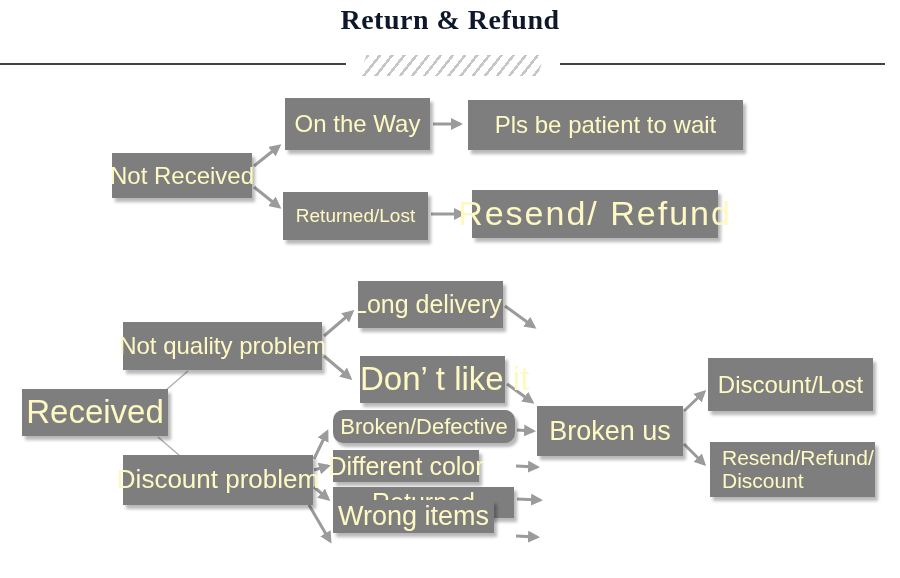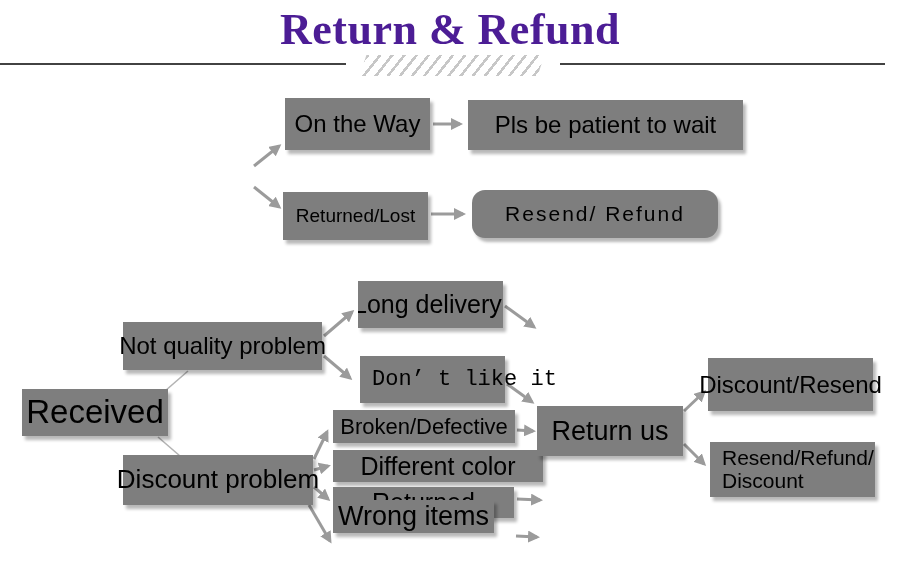--- a/index.html
+++ b/index.html
@@ -1,43 +1,43 @@
 <!DOCTYPE html>
 <html><head>
 <meta charset="utf-8">
 <style>
   html,body{margin:0;padding:0;background:#fff;}
   .stage{position:relative;width:900px;height:578px;background:#ffffff;overflow:hidden;
          font-family:"Liberation Sans",sans-serif;}
   .title{position:absolute;left:0;top:4px;width:100%;text-align:center;
-         font-family:"Liberation Serif",serif;font-weight:bold;font-size:44px;
-         color:#4c1d95;letter-spacing:0.5px;}
+         font-family:"Liberation Serif",serif;font-weight:bold;font-size:28px;
+         color:#0f172a;letter-spacing:0.5px;}
   .rule{position:absolute;height:2px;background:#424242;}
   .rule-left{left:0;top:63px;width:346px;}
   .rule-right{left:560px;top:63px;width:325px;}
   .hatch{position:absolute;left:363px;top:55px;width:178px;height:21px;
          background:repeating-linear-gradient(115deg,#c7c7c7 0 3px,transparent 3px 11px);
          transform:skewX(-18deg);}
-  .node{position:absolute;background:#7e7e7e;color:#000000;
+  .node{position:absolute;background:#7e7e7e;color:#fef9c3;
         display:flex;align-items:center;justify-content:center;
         box-shadow:3px 4px 3px rgba(0,0,0,0.28);white-space:nowrap;line-height:1.05;}
   .n-not-received{left:112px;top:153px;width:140px;height:45px;font-size:24px;}
   .n-on-the-way{left:285px;top:98px;width:145px;height:52px;font-size:24px;}
   .n-pls-wait{left:468px;top:100px;width:275px;height:50px;font-size:24px;}
   .n-returned-lost{left:283px;top:192px;width:145px;height:48px;font-size:19px;}
-  .n-resend-refund{left:472px;top:190px;width:246px;height:48px;font-size:21px;letter-spacing:2px;border-radius:13px;}
+  .n-resend-refund{left:472px;top:190px;width:246px;height:48px;font-size:34px;letter-spacing:2px;}
   .n-received{left:22px;top:389px;width:146px;height:47px;font-size:33px;}
   .n-not-quality{left:123px;top:322px;width:199px;height:48px;font-size:24px;}
   .n-quality{left:123px;top:455px;width:190px;height:50px;font-size:26px;}
   .n-long-delivery{left:358px;top:281px;width:145px;height:47px;font-size:25px;
         justify-content:flex-start;text-indent:-5px;overflow:hidden;}
-  .n-dont-like{left:360px;top:356px;width:145px;height:47px;font-size:22px;
-        justify-content:flex-start;padding-left:12px;box-sizing:border-box;font-family:Liberation Mono, monospace;}
-  .n-broken{left:333px;top:410px;width:182px;height:33px;font-size:22px;}
-  .n-different{left:333px;top:450px;width:210px;height:32px;font-size:25px;}
+  .n-dont-like{left:360px;top:356px;width:145px;height:47px;font-size:33px;
+        justify-content:flex-start;padding-left:0;box-sizing:border-box;}
+  .n-broken{left:333px;top:410px;width:182px;height:33px;font-size:22px;border-radius:10px;}
+  .n-different{left:333px;top:450px;width:146px;height:32px;font-size:25px;}
   .n-shortage{left:333px;top:487px;width:181px;height:31px;font-size:25px;}
   .n-wrong{left:333px;top:500px;width:161px;height:33px;font-size:27px;}
   .n-contact{left:537px;top:406px;width:146px;height:50px;font-size:27px;}
   .n-discount-gifts{left:708px;top:358px;width:165px;height:53px;font-size:24px;}
   .n-rrd{left:710px;top:442px;width:165px;height:55px;font-size:21px;
         flex-direction:column;align-items:flex-start;justify-content:center;
         padding-left:12px;box-sizing:border-box;}
   svg.connectors{position:absolute;left:0;top:0;pointer-events:none;}
   .ar{stroke:#9b9b9b;stroke-width:3;fill:none;}
   .ln{stroke:#b3b3b3;stroke-width:1.6;fill:none;}
@@ -79,20 +79,23 @@
 
     <line class="ar" x1="517" y1="430" x2="533" y2="431" marker-end="url(#ah)"></line>
     <line class="ar" x1="516" y1="466" x2="537" y2="467" marker-end="url(#ah)"></line>
     <line class="ar" x1="517" y1="499" x2="540" y2="500" marker-end="url(#ah)"></line>
     <line class="ar" x1="516" y1="536" x2="537" y2="537" marker-end="url(#ah)"></line>
 
     <line class="ar" x1="684" y1="411" x2="704" y2="392" marker-end="url(#ah)"></line>
     <line class="ar" x1="684" y1="444" x2="704" y2="464" marker-end="url(#ah)"></line>
   </svg>
 
+  <div class="node n-not-received">
+    <span>Not Received</span>
+  </div>
   <div class="node n-on-the-way">
     <span>On the Way</span>
   </div>
   <div class="node n-pls-wait">
     <span>Pls be patient to wait</span>
   </div>
   <div class="node n-returned-lost">
     <span>Returned/Lost</span>
   </div>
   <div class="node n-resend-refund">
@@ -119,23 +122,23 @@
   <div class="node n-different">
     <span>Different color</span>
   </div>
   <div class="node n-shortage">
     <span>Returned</span>
   </div>
   <div class="node n-wrong">
     <span>Wrong items</span>
   </div>
   <div class="node n-contact">
-    <span>Return us</span>
+    <span>Broken us</span>
   </div>
   <div class="node n-discount-gifts">
-    <span>Discount/Resend</span>
+    <span>Discount/Lost</span>
   </div>
   <div class="node n-rrd">
     <span>Resend/Refund/</span>
     <span>Discount</span>
   </div>
 
 </div>
 
 </body></html>

